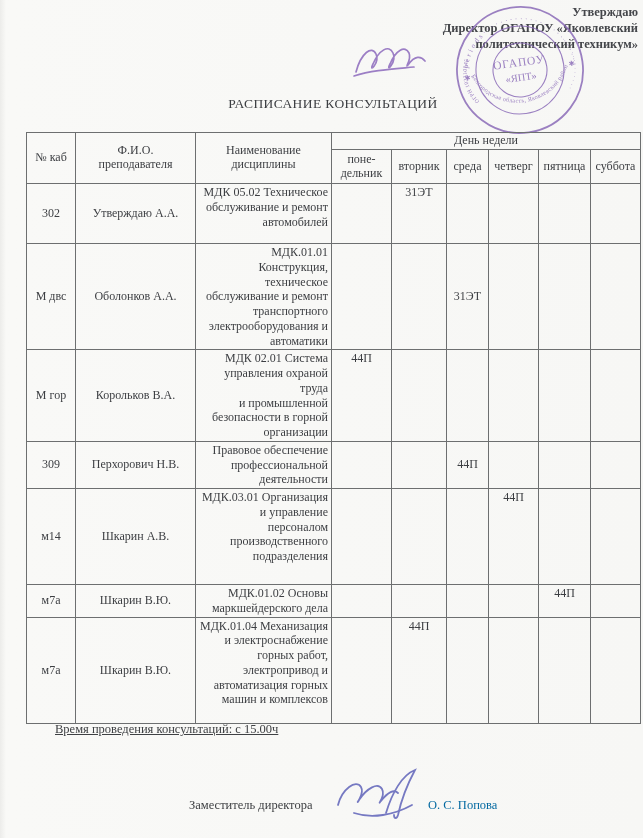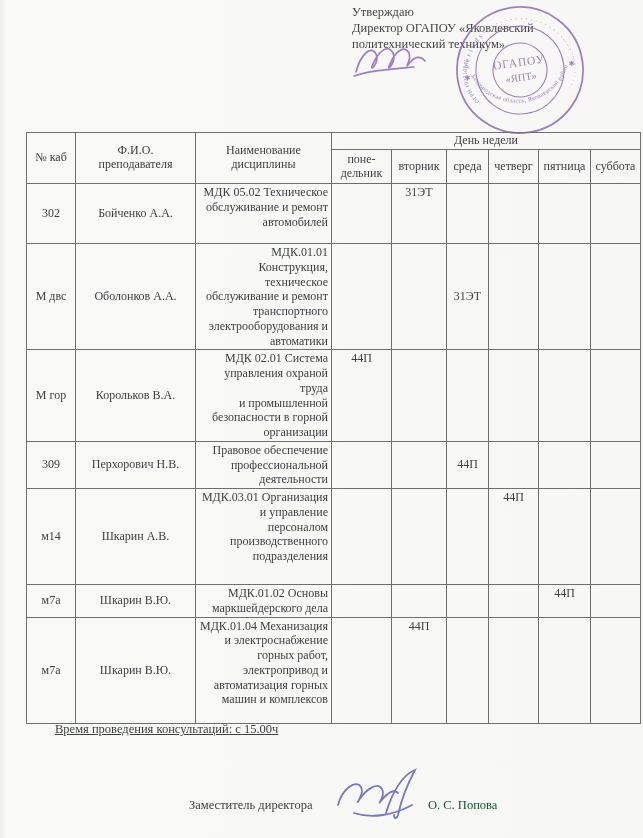--- a/index.html
+++ b/index.html
@@ -6,21 +6,21 @@
   body{
     width:643px;height:838px;position:relative;overflow:hidden;
     background:linear-gradient(90deg,#ececea 0px,#f9f9f7 6px,#f7f7f5 100%);
     font-family:"Liberation Serif", serif;
     color:#3a3c3e;
     -webkit-font-smoothing:antialiased;
   }
   .abs{position:absolute;}
 
   
-  .approval{left:352px;top:4px;width:286px;text-align:left;font-size:12.5px;line-height:1.28;color:#44464a;}
+  .approval{left:352px;top:4px;width:286px;text-align:right;font-size:12.5px;line-height:1.28;color:#44464a;font-weight:bold;}
   .sig-underline{display:inline-block;width:72px;border-bottom:1px solid #55575b;height:11px;margin-right:4px;}
 
   
   .title-block{left:26px;top:96px;width:614px;text-align:center;color:#3c3e42;}
   .title-block .t1{font-size:13.5px;letter-spacing:.4px;}
   .title-block .t2{font-size:13px;margin-top:1px;}
 
   
   table.sched{position:absolute;left:26px;top:132px;width:614px;border-collapse:collapse;table-layout:fixed;font-size:12px;color:#3c3e42;}
   table.sched th,table.sched td{border:1px solid #6d6f70;font-weight:normal;padding:1px 3px;overflow:hidden;}
@@ -30,21 +30,21 @@
   td.kab,td.fio{text-align:center;vertical-align:middle;}
   td.disc{text-align:right;vertical-align:top;white-space:pre-line;line-height:1.23;padding-left:4px;}
   td.day{text-align:center;vertical-align:top;padding-top:2px;}
   tr.vm td.day{vertical-align:middle;padding-top:0;}
   tr.r1{height:60px;} tr.r2{height:102px;} tr.r3{height:87px;} tr.r4{height:43px;}
   tr.r5{height:96px;} tr.r6{height:31px;} tr.r7{height:106px;}
 
   
   .time-note{left:55px;top:722px;font-size:12.5px;color:#3f4144;text-decoration:underline;}
   .deputy-label{left:189px;top:798px;font-size:12.5px;color:#3f4144;}
-  .deputy-name{left:428px;top:798px;font-size:12.5px;color:#14532d;}
+  .deputy-name{left:428px;top:798px;font-size:12.5px;color:#0369a1;}
 
   .stamp{left:452px;top:2px;width:136px;height:136px;transform:rotate(-8deg);opacity:.85;}
   .sig-top{left:352px;top:36px;width:118px;height:48px;}
   .sig-bottom{left:328px;top:763px;width:102px;height:58px;}
 </style>
 </head>
 <body>
 
 <div class="abs approval">
   <div>Утверждаю</div>
@@ -81,20 +81,21 @@
     </text>
     <text font-size="5.6" letter-spacing="2"><textPath href="#arcRightInner" startOffset="8%">··············</textPath></text>
     <text x="68" y="64" font-size="11.5" text-anchor="middle" letter-spacing="1" id="stampC1">ОГАПОУ</text>
     <text x="68" y="79" font-size="10.5" text-anchor="middle" id="stampC2">«ЯПТ»</text>
     <text x="12" y="71" font-size="7" id="stampSepL">✱</text>
     <text x="117" y="71" font-size="7" id="stampSepR">✱</text>
   </g>
 </svg>
 
 <div class="abs title-block">
+  <div class="t1">РАСПИСАНИЕ КОНСУЛЬТАЦИЙ</div>
 </div>
 
 <table class="sched">
   <colgroup>
     <col style="width:49px">
       <col style="width:120px">
       <col style="width:136px">
     <col style="width:60px">
       <col style="width:55px">
       <col style="width:42px">
@@ -116,21 +117,21 @@
       <th>вторник</th>
       <th>среда</th>
       <th>четверг</th>
       <th>пятница</th>
       <th>суббота</th>
     </tr>
   </thead>
   <tbody>
     <tr class="r1">
       <td class="kab">302</td>
-      <td class="fio">Бойченко А.А.</td>
+      <td class="fio">Утверждаю А.А.</td>
       <td class="disc">МДК 05.02 Техническое обслуживание и ремонт автомобилей</td>
       <td class="day"></td>
       <td class="day">31ЭТ</td>
       <td class="day"></td>
       <td class="day"></td>
       <td class="day"></td>
       <td class="day"></td>
     </tr>
     <tr class="r2 vm">
       <td class="kab">М двс</td>

